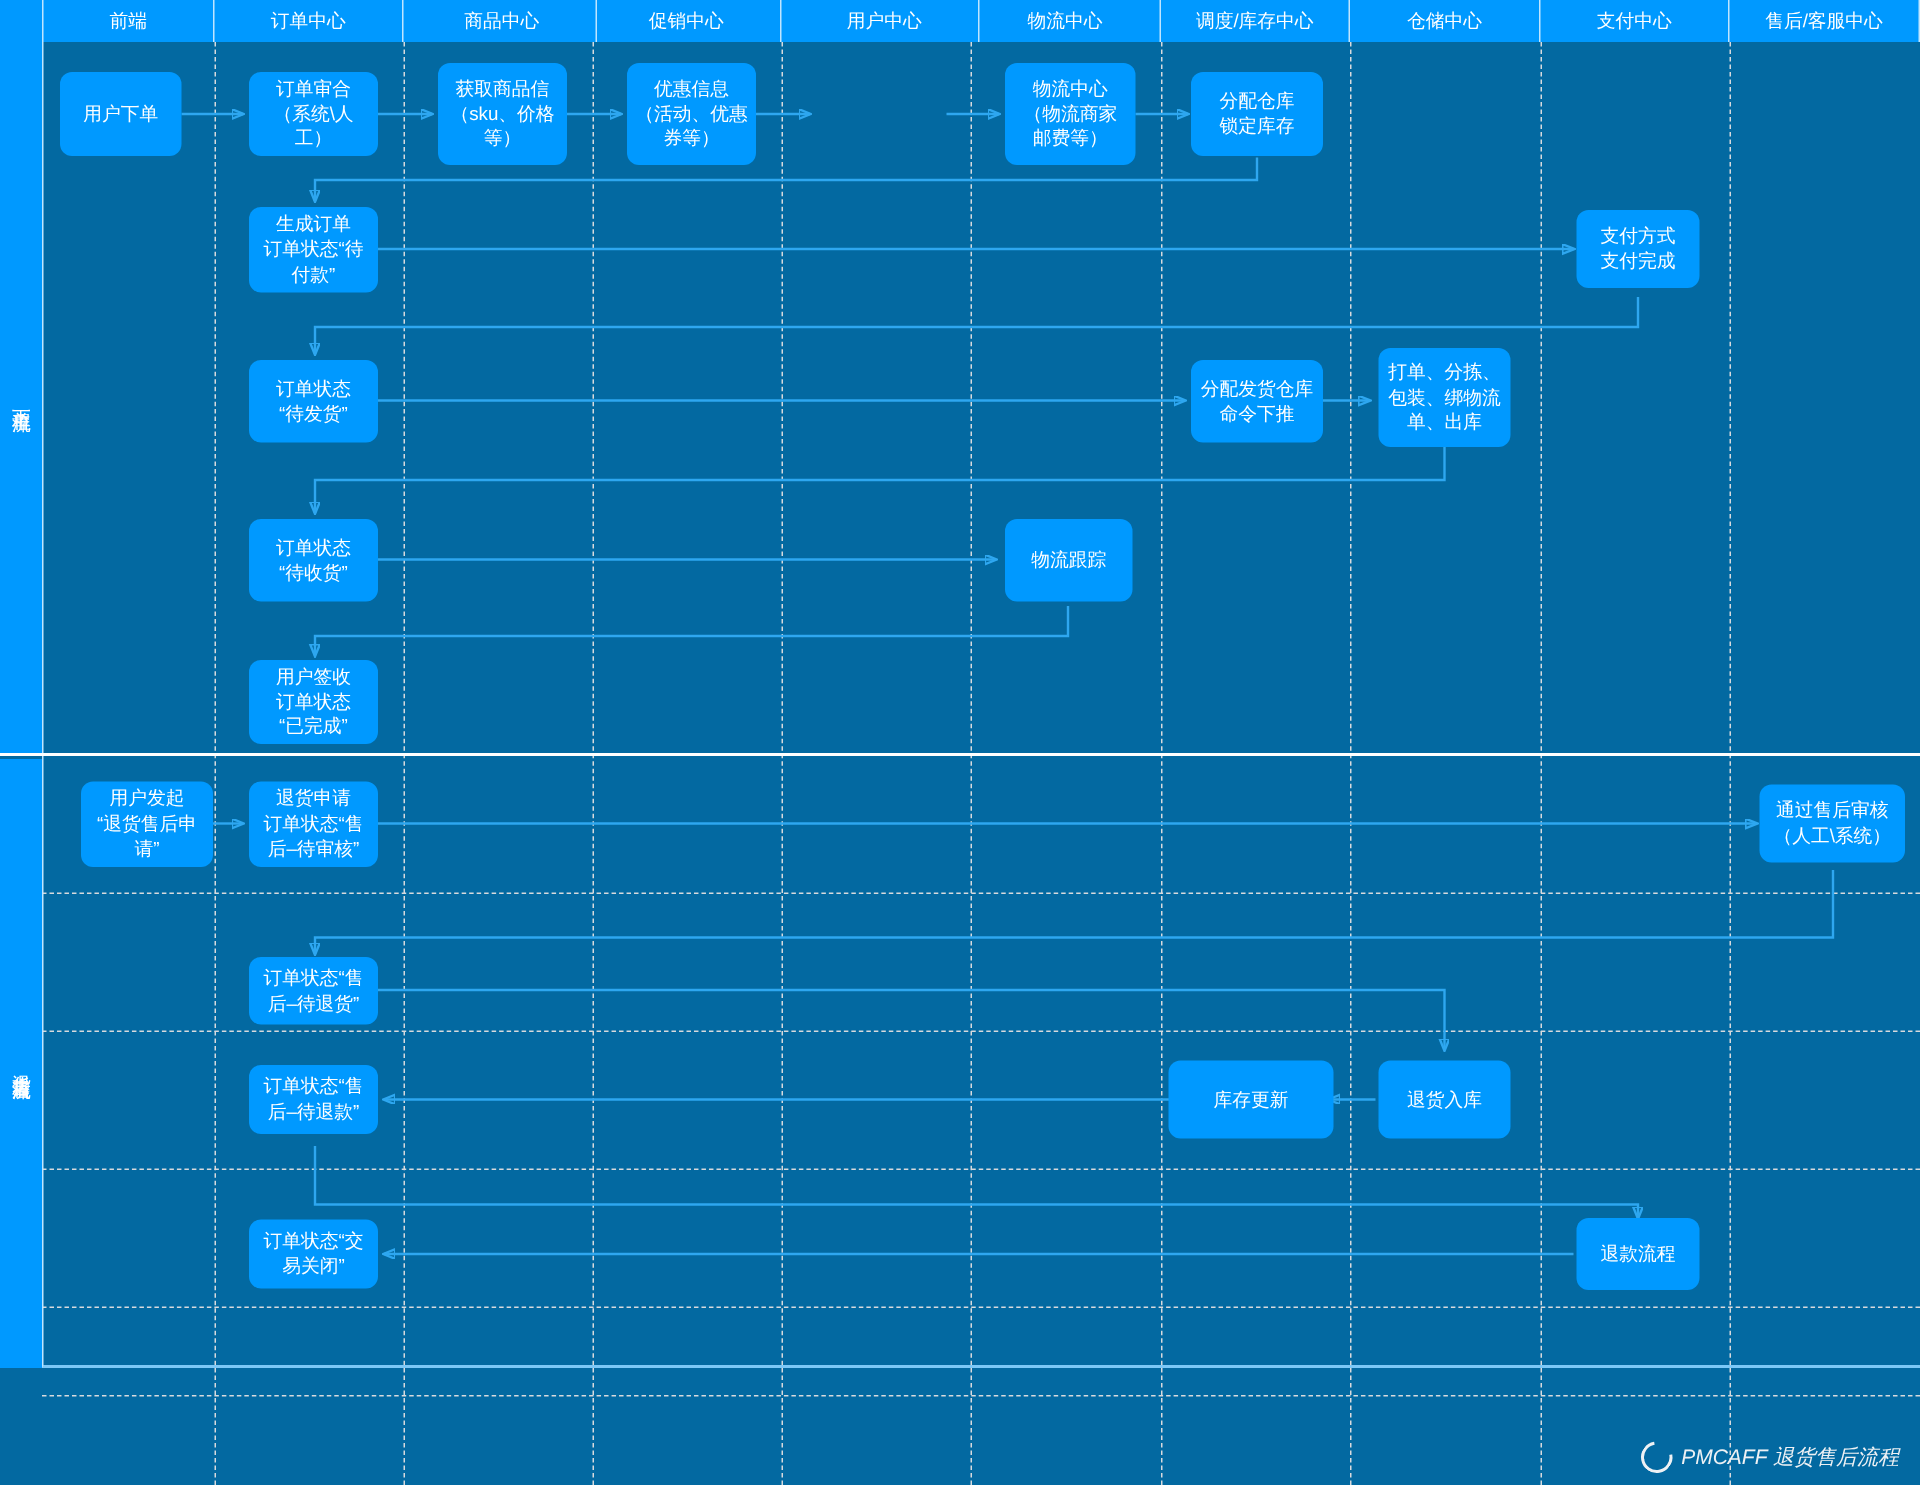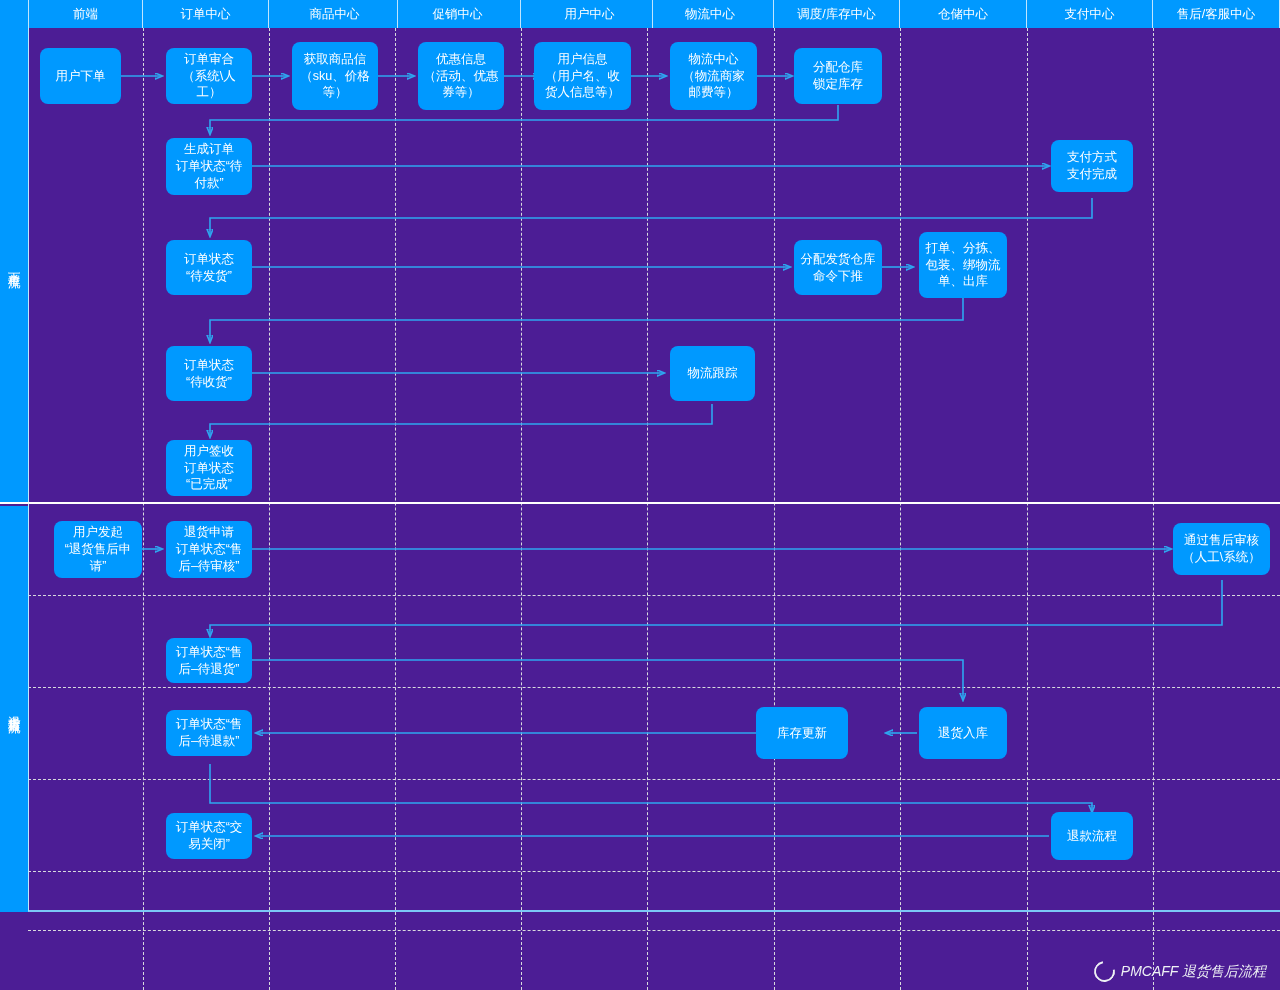--- a/index.html
+++ b/index.html
@@ -1,20 +1,20 @@
 <!DOCTYPE html>
 <html><head>
 <meta charset="utf-8">
 <style>
   html,body{margin:0;padding:0;background:#ffffff;}
   body{font-family:"Liberation Sans","DejaVu Sans",sans-serif;}
   #canvas{
     position:relative;
     width:1280px;height:990px;
-    background:#4c1d95;
+    background:#0369a1;
     overflow:hidden;
   }
 
   
   .grid-col{
     position:absolute;top:28px;bottom:0;
     border-left:1px dashed #d8dadd;
   }
   .grid-row{
     position:absolute;left:28px;right:0;
@@ -197,23 +197,20 @@
 
   <div class="node" style="left:40px;top:48px;width:81px;height:56px">用户下单</div>
   <div class="node" style="left:166px;top:48px;width:86px;height:56px">订单审合
 （系统\人工）</div>
   <div class="node" style="left:292px;top:42px;width:86px;height:68px">获取商品信
 （sku、价格
 等）</div>
   <div class="node" style="left:418px;top:42px;width:86px;height:68px">优惠信息
 （活动、优惠
 券等）</div>
-  <div class="node" style="left:534px;top:42px;width:97px;height:68px">用户信息
-（用户名、收
-货人信息等）</div>
   <div class="node" style="left:670px;top:42px;width:87px;height:68px">物流中心
 （物流商家
 邮费等）</div>
   <div class="node" style="left:794px;top:48px;width:88px;height:56px">分配仓库
 锁定库存</div>
 
   <div class="node" style="left:166px;top:138px;width:86px;height:57px">生成订单
 订单状态“待
 付款”</div>
   <div class="node" style="left:1051px;top:140px;width:82px;height:52px">支付方式
@@ -241,21 +238,21 @@
   <div class="node" style="left:166px;top:521px;width:86px;height:57px">退货申请
 订单状态“售
 后–待审核”</div>
   <div class="node" style="left:1173px;top:523px;width:97px;height:52px">通过售后审核
 （人工\系统）</div>
 
   <div class="node" style="left:166px;top:638px;width:86px;height:45px">订单状态“售
 后–待退货”</div>
 
   <div class="node" style="left:919px;top:707px;width:88px;height:52px">退货入库</div>
-  <div class="node" style="left:756px;top:707px;width:92px;height:52px">库存更新</div>
+  <div class="node" style="left:779px;top:707px;width:110px;height:52px">库存更新</div>
   <div class="node" style="left:166px;top:710px;width:86px;height:46px">订单状态“售
 后–待退款”</div>
 
   <div class="node" style="left:1051px;top:812px;width:82px;height:48px">退款流程</div>
   <div class="node" style="left:166px;top:813px;width:86px;height:46px">订单状态“交
 易关闭”</div>
 
   <div class="watermark">
     <div class="wm-mark"></div>
     <div>PMCAFF 退货售后流程</div>

